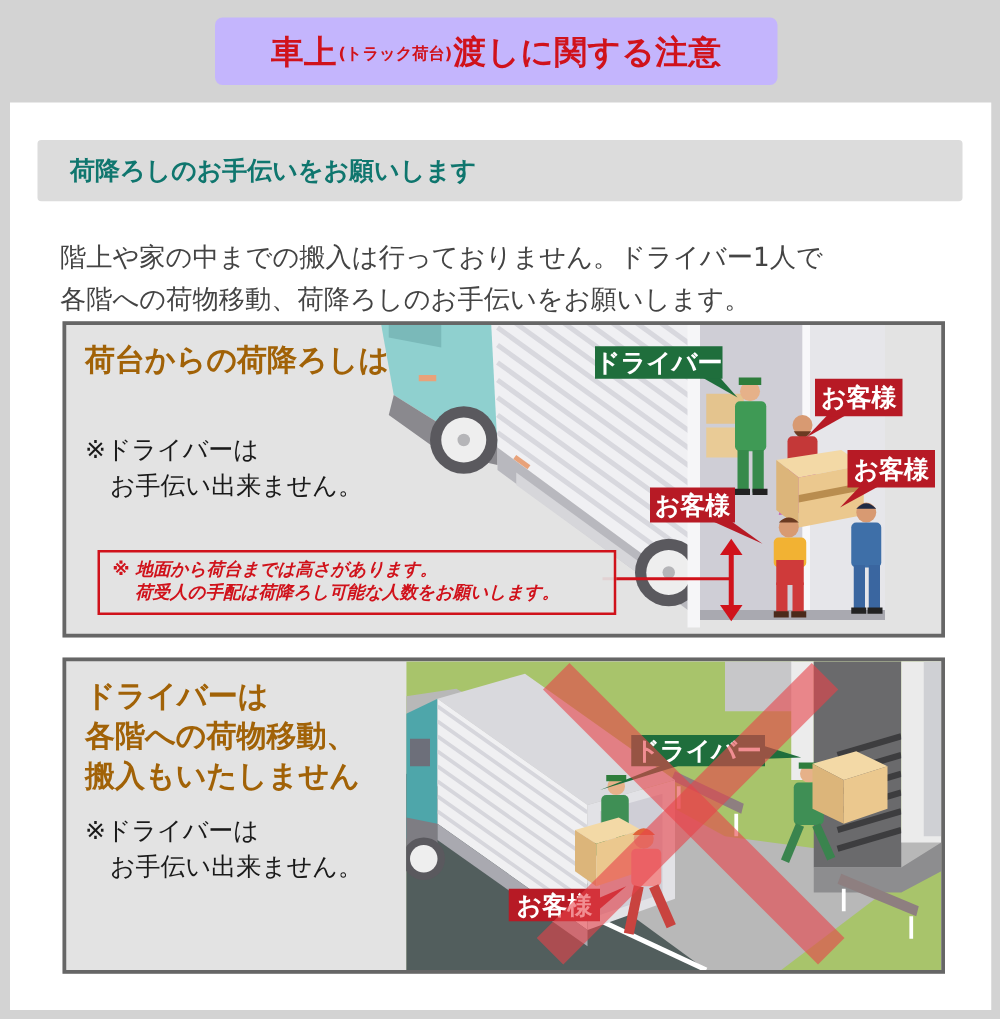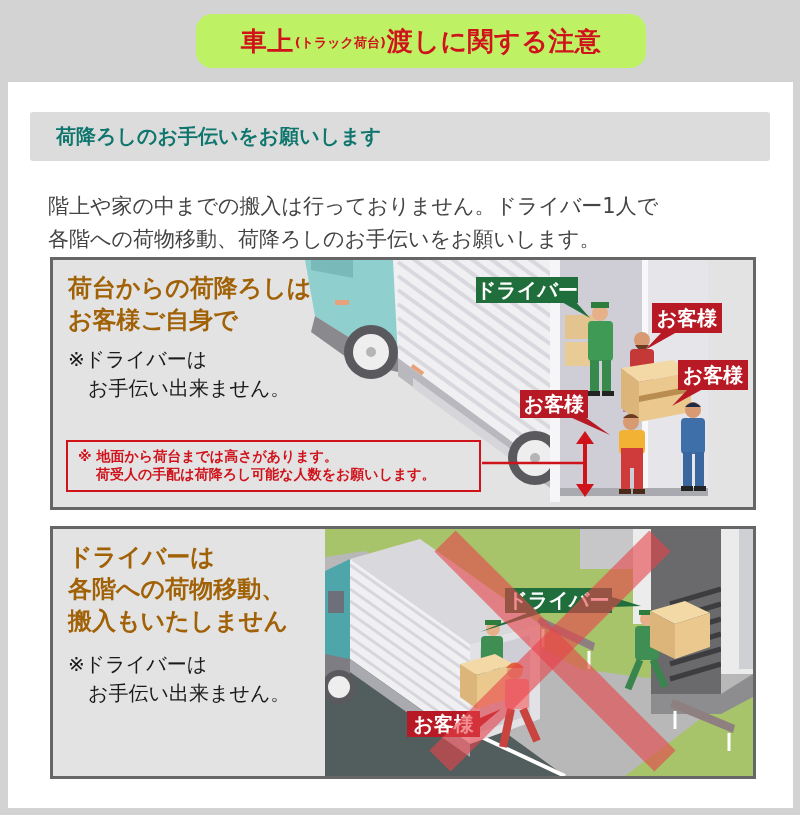--- a/index.html
+++ b/index.html
@@ -7,23 +7,23 @@
   body {
     background: #d3d3d3;
     font-family: "DejaVu Sans", "Liberation Sans", sans-serif;
     position: relative;
   }
   .abs { position: absolute; }
 
   
   .title-pill {
     left: 172px; top: 14px; width: 450px; height: 54px;
-    background: #bef264; border-radius: 16px;
+    background: #c4b5fd; border-radius: 6px;
     display: flex; align-items: center; justify-content: center;
-    color: #d0121b; font-weight: bold; white-space: nowrap; margin-left: 24px;
+    color: #d0121b; font-weight: bold; white-space: nowrap;
   }
   .title-big { font-size: 26px; letter-spacing: 0.5px; }
   .title-small { font-size: 13px; margin: 0 1px; position: relative; top: 2px; }
 
   
   .sheet { left: 8px; top: 82px; width: 785px; height: 726px; background: #fff; }
 
   .section-head {
     left: 30px; top: 112px; width: 740px; height: 49px;
     background: #dcdcdc; border-radius: 3px;
@@ -47,24 +47,24 @@
   .panel-title {
     font-size: 24px; font-weight: bold; color: #a16207;
     line-height: 32px; white-space: nowrap; z-index: 3;
   }
   .panel-note {
     font-size: 20px; color: #1a1a1a; line-height: 29px; white-space: nowrap; z-index: 3;
   }
   .panel-note .indent { padding-left: 20px; }
 
   .warning-box {
-    left: 66px; top: 440px; width: 415px; height: 52px;
+    left: 78px; top: 440px; width: 415px; height: 52px;
     border: 2.5px solid #d0121b; background: rgba(227,227,227,0.92);
     color: #d0121b; font-weight: bold; font-size: 14px; line-height: 18px;
-    padding: 5px 0 0 10px; white-space: nowrap; z-index: 4;
+    padding: 5px 0 0 10px; white-space: nowrap; z-index: 4; font-style: italic;
   }
   .warning-box .indent { padding-left: 18px; }
 
   .scene-svg { position: absolute; display: block; }
 
   .tag {
     position: absolute; color: #fff; font-weight: bold; font-size: 20px;
     display: flex; align-items: center; justify-content: center;
     white-space: nowrap; z-index: 5;
   }
@@ -185,21 +185,20 @@
     <polygon points="523,224 532,237 541,224" fill="#d0121b"></polygon>
 
     <polygon points="507,41 522,41 537,58" fill="#1f6e3c"></polygon>
     <polygon points="609,72 624,72 592,90" fill="#b71a25"></polygon>
     <polygon points="635,129 650,129 619,146" fill="#b71a25"></polygon>
     <polygon points="517,157 532,157 557,175" fill="#b71a25"></polygon>
   </svg>
 
   <div class="abs panel-title" style="left:15px;top:12px">
     <div>荷台からの荷降ろしは</div>
-    <div>お客様ご自身で</div>
   </div>
   <div class="abs panel-note" style="left:15px;top:85px">
     <div>※ドライバーは</div>
     <div class="indent">お手伝い出来ません。</div>
   </div>
 </div>
 
 <div class="abs warning-box">
   <div>※ 地面から荷台までは高さがあります。</div>
   <div class="indent">荷受人の手配は荷降ろし可能な人数をお願いします。</div>

